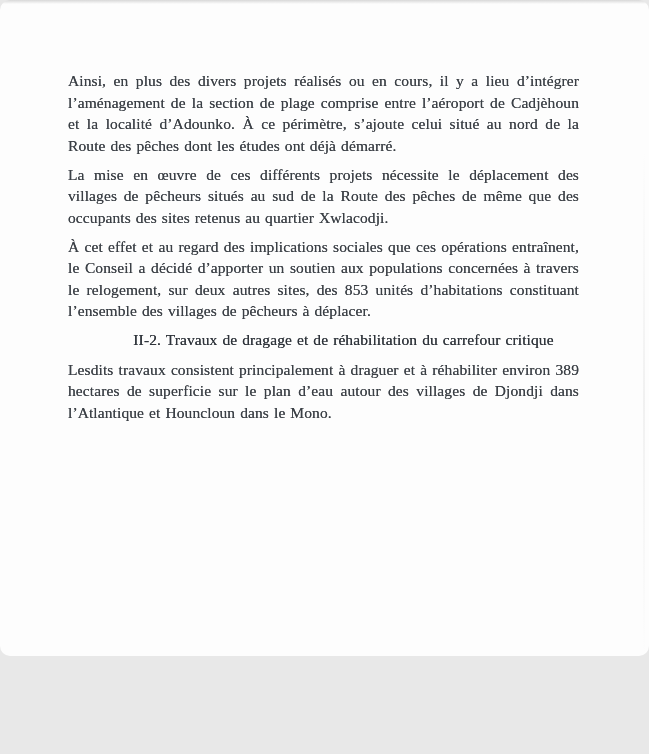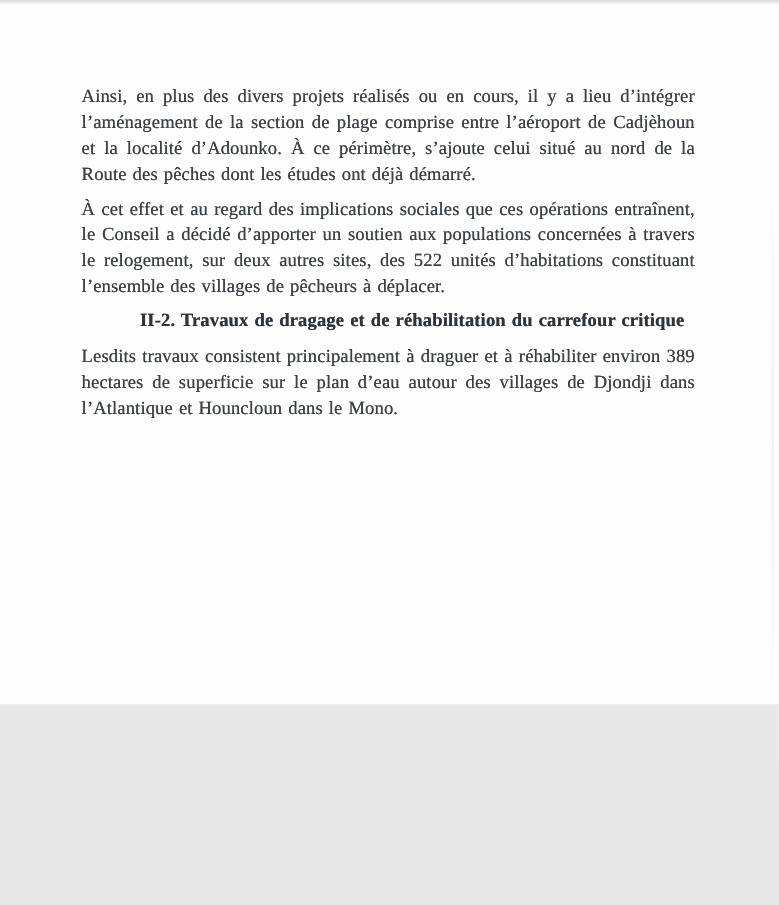--- a/index.html
+++ b/index.html
@@ -3,32 +3,33 @@
 <meta charset="utf-8">
 <style>
   html, body {
     margin: 0;
     padding: 0;
     background: #e8e8e8;
   }
   .page {
     position: relative;
     width: 649px;
-    height: 587px;
+    height: 656px;
     margin: 0 auto;
     background: var(--page-bg, #fdfdfd);
     overflow: hidden;
     box-sizing: border-box;
     padding: 70px 70px 0 68px;
     font-family: "Liberation Serif", "DejaVu Serif", serif;
     color: var(--text-color, #3b4046);
     font-size: 15.5px;
     line-height: 21.5px;
     letter-spacing: 0.1px;
     word-spacing: 1px;
+    border-radius: 10px;
   }
   
   .edge-shadow-top {
     position: absolute;
     top: 0; left: 0; right: 0;
     height: 4px;
     background: linear-gradient(to bottom, rgba(120,120,120,0.28), rgba(120,120,120,0));
     pointer-events: none;
   }
   
@@ -43,42 +44,43 @@
   .body-para {
     margin: 0 0 7.5px 0;
     text-align: justify;
     text-justify: inter-word;
     
     text-shadow: 0 0 0.45px rgba(60,64,70,0.85);
   }
   .section-heading {
     margin: 2px 0 8px 0;
     padding-left: 40px;
-    font-weight: bold;
+    font-weight: normal;
     color: var(--heading-color, #2f343b);
     text-align: center;
     text-shadow: 0 0 0.5px rgba(47,52,59,0.9);
   }
   .section-heading .h-line {
     display: block;
     white-space: nowrap;
   }
 </style>
 </head>
 <body>
 
 <div class="page">
   <div class="edge-shadow-top"></div>
   <div class="edge-streak-right"></div>
 
   <p class="body-para">Ainsi, en plus des divers projets réalisés ou en cours, il y a lieu d’intégrer l’aménagement de la section de plage comprise entre l’aéroport de Cadjèhoun et la localité d’Adounko. À ce périmètre, s’ajoute celui situé au nord de la Route des pêches dont les études ont déjà démarré.</p>
 
 
+  <p class="body-para">La mise en œuvre de ces différents projets nécessite le déplacement des villages de pêcheurs situés au sud de la Route des pêches de même que des occupants des sites retenus au quartier Xwlacodji.</p>
 
-  <p class="body-para">À cet effet et au regard des implications sociales que ces opérations entraînent, le Conseil a décidé d’apporter un soutien aux populations concernées à travers le relogement, sur deux autres sites, des 522 unités d’habitations constituant l’ensemble des villages de pêcheurs à déplacer.</p>
+  <p class="body-para">À cet effet et au regard des implications sociales que ces opérations entraînent, le Conseil a décidé d’apporter un soutien aux populations concernées à travers le relogement, sur deux autres sites, des 853 unités d’habitations constituant l’ensemble des villages de pêcheurs à déplacer.</p>
 
 
 
   <p class="section-heading">
     <span class="h-line">II-2. Travaux de dragage et de réhabilitation du carrefour critique</span>
   </p>
 
   <p class="body-para">Lesdits travaux consistent principalement à draguer et à réhabiliter environ 389 hectares de superficie sur le plan d’eau autour des villages de Djondji dans l’Atlantique et Houncloun dans le Mono.</p>
 
 </div>

